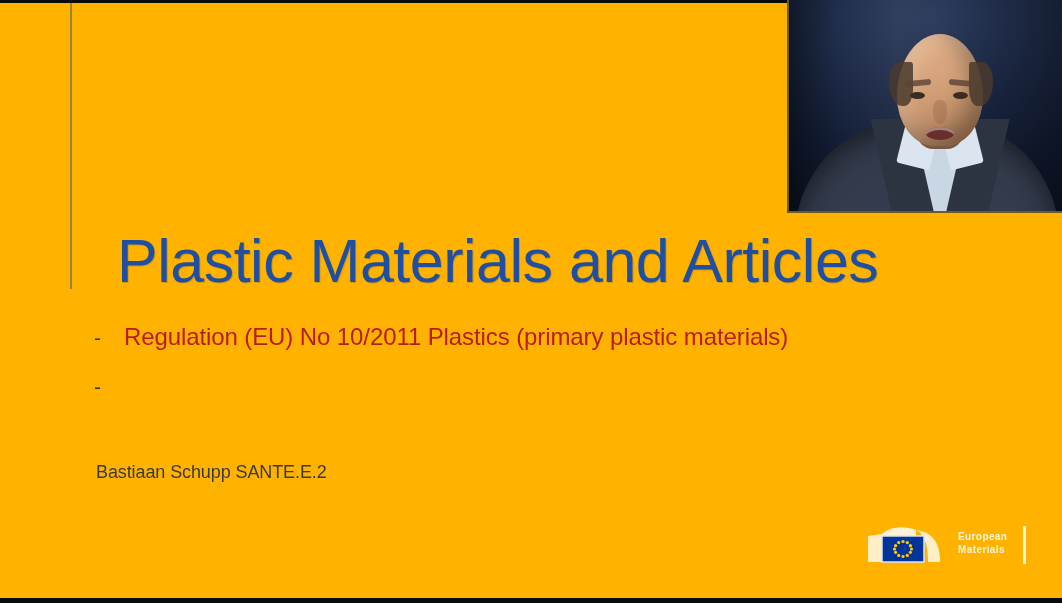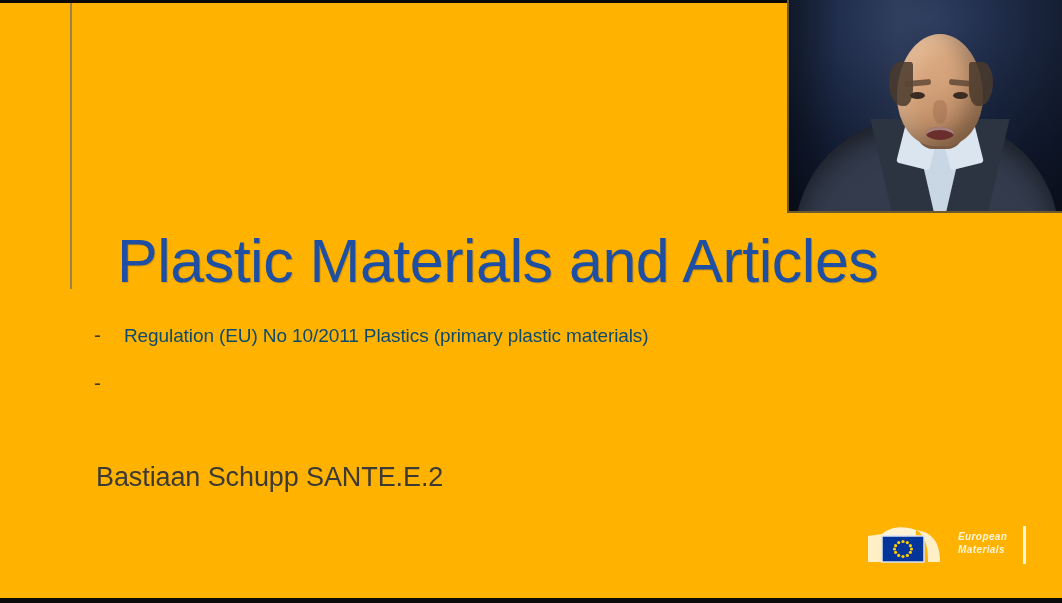--- a/index.html
+++ b/index.html
@@ -77,32 +77,32 @@
     align-items: baseline;
     margin-bottom: 24px;
   }
   .bullet-mark {
     width: 30px;
     flex: 0 0 30px;
     font-size: 21px;
     color: #3d3a33;
   }
   .bullet-text {
-    font-size: 19px;
-    color: #0c4a6e;
+    font-size: 24px;
+    color: #b91c1c;
     white-space: nowrap;
     letter-spacing: -0.1px;
   }
 
   
   .author-line {
     position: absolute;
     left: 96px;
     top: 459px;
-    font-size: 27px;
+    font-size: 18px;
     color: #3d3a33;
     letter-spacing: -0.1px;
   }
 
   
   .eu-logo {
     position: absolute;
     right: 36px;
     bottom: 28px;
     width: 160px;
@@ -117,21 +117,20 @@
   }
   .eu-logo-text {
     position: absolute;
     left: 92px;
     top: 8px;
     font-size: 10px;
     line-height: 13px;
     color: #FFF4D8;
     letter-spacing: .4px;
     font-weight: bold;
-    font-style: italic;
   }
   .eu-logo-text span { display: block; }
   .eu-logo-bar {
     position: absolute;
     right: 0;
     top: 4px;
     width: 3px;
     height: 38px;
     background: #FFF4D8;
   }

